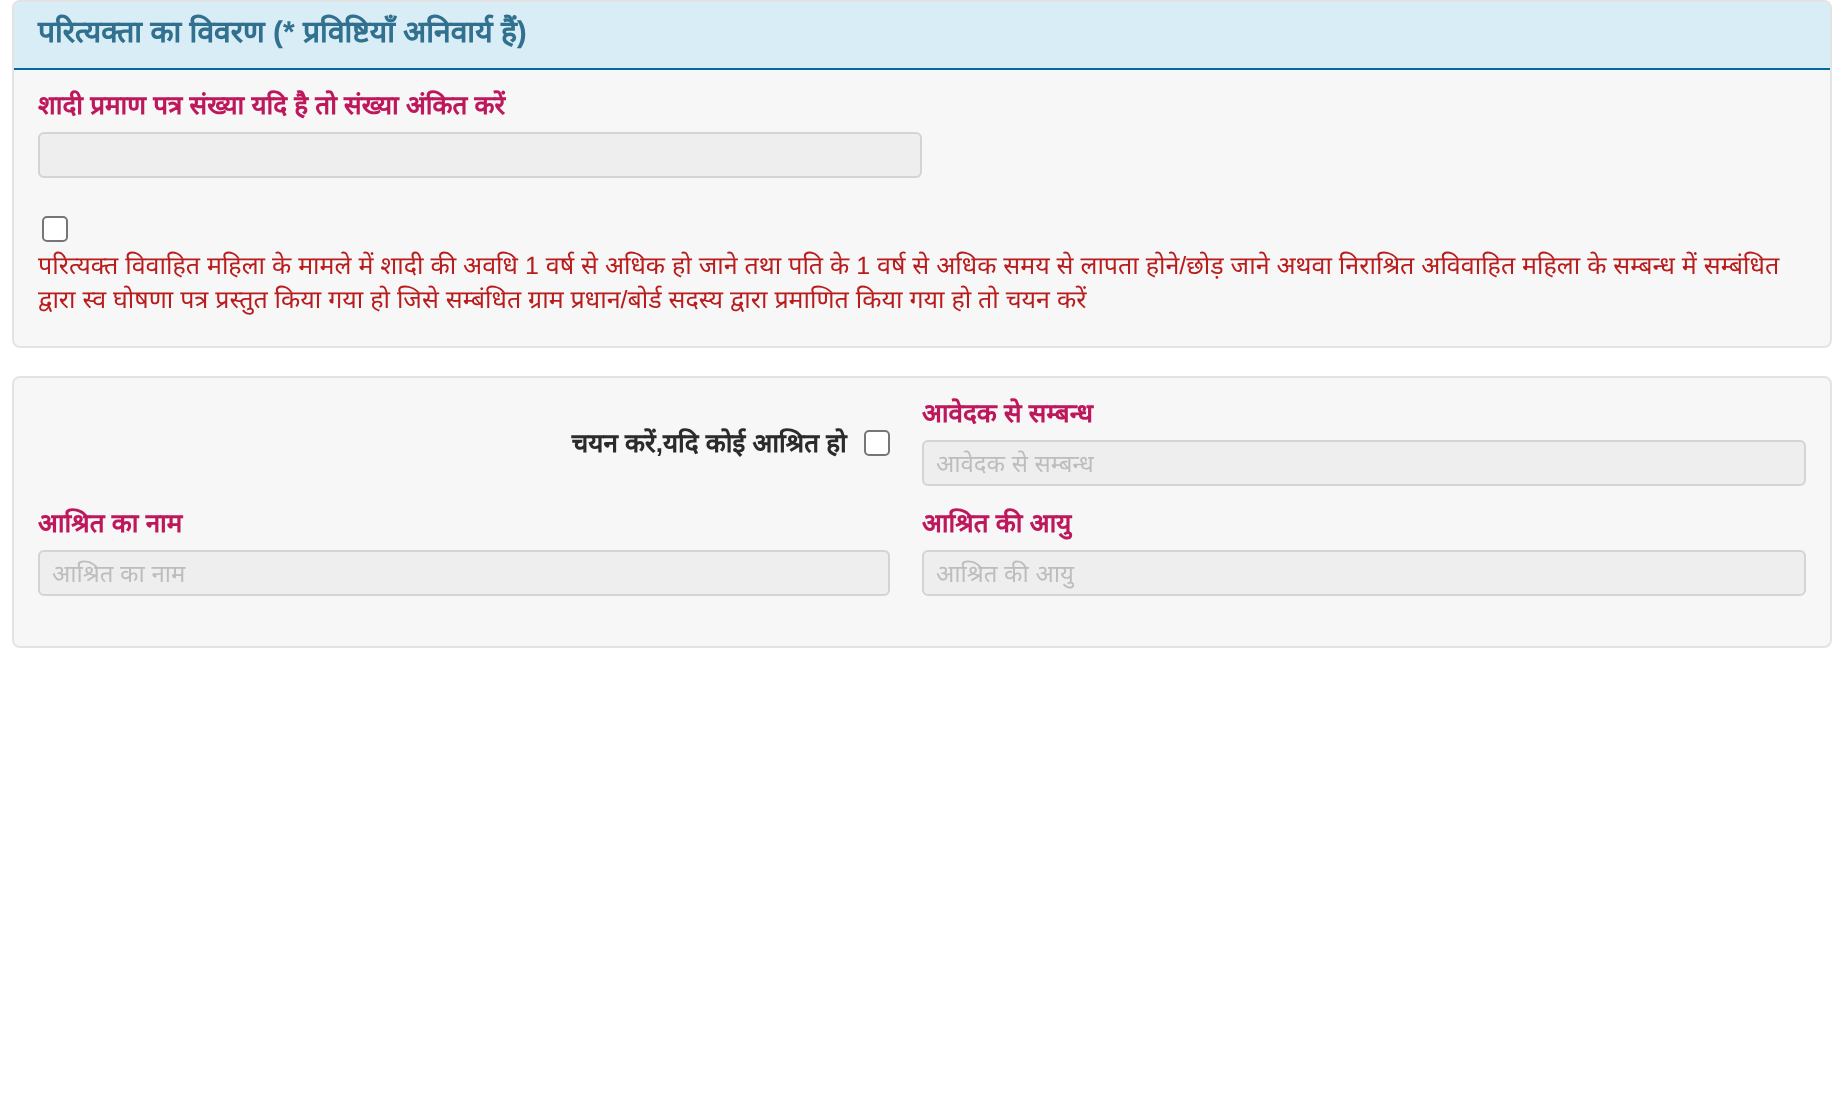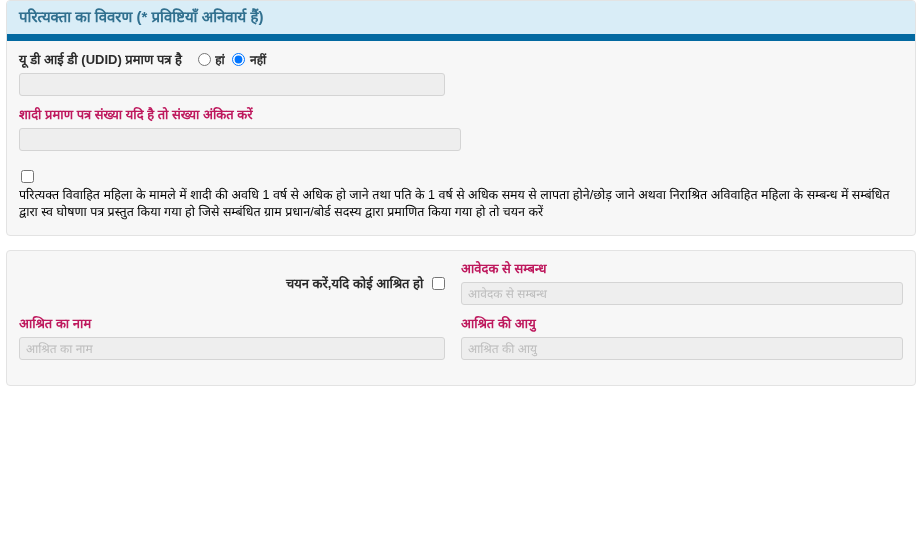--- a/index.html
+++ b/index.html
@@ -16,21 +16,21 @@
     overflow: hidden;
   }
   .panel {
     background: #f7f7f7;
     border: 1px solid #e3e3e3;
     border-radius: 4px;
     margin: 0 6px 14px 6px;
   }
   .panel-heading {
     background: #d9edf7;
-    border-bottom: 7px solid #0369a1;
+    border-bottom: 1px solid #0369a1;
     border-radius: 3px 3px 0 0;
     padding: 7px 12px 8px 12px;
   }
   .panel-title {
     color: #31708f;
     font-size: 15px;
     font-weight: bold;
     line-height: 18px;
   }
   .panel-body {
@@ -105,21 +105,21 @@
   }
   .checkbox-block {
     margin-top: 8px;
   }
   .checkbox-block input[type="checkbox"] {
     margin: 0 0 4px 2px;
     display: block;
   }
   .declaration-text {
     font-size: 12.5px;
-    color: #000000;
+    color: #b91c1c;
     line-height: 17px;
     margin-top: 2px;
     max-width: 890px;
   }
   .right-align-line {
     text-align: right;
     padding-top: 14px;
     white-space: nowrap;
   }
   .right-align-line input[type="checkbox"] {
@@ -129,37 +129,20 @@
 </style>
 </head>
 <body>
 
 <div class="panel">
   <div class="panel-heading">
     <div class="panel-title">परित्यक्ता का विवरण (* प्रविष्टियाँ अनिवार्य हैं)</div>
   </div>
   <div class="panel-body">
 
-    <div class="row">
-      <div class="col">
-        <div class="form-group">
-          <div class="udid-line">
-            <span class="inline-label">यू डी आई डी (UDID) प्रमाण पत्र है</span>
-            <span class="radio-wrap">
-              <input type="radio" name="udid" style="">
-              <span>हां</span>
-              <input type="radio" name="udid" checked="" style="">
-              <span>नहीं</span>
-            </span>
-          </div>
-          <input class="form-control" type="text" placeholder="" style="">
-        </div>
-      </div>
-      <div class="col"></div>
-    </div>
 
     <div class="row">
       <div class="col">
         <div class="form-group">
           <label class="control-label">शादी प्रमाण पत्र संख्या यदि है तो संख्या अंकित करें</label>
           <input class="form-control" type="text" placeholder="" style="">
         </div>
       </div>
     </div>
 

